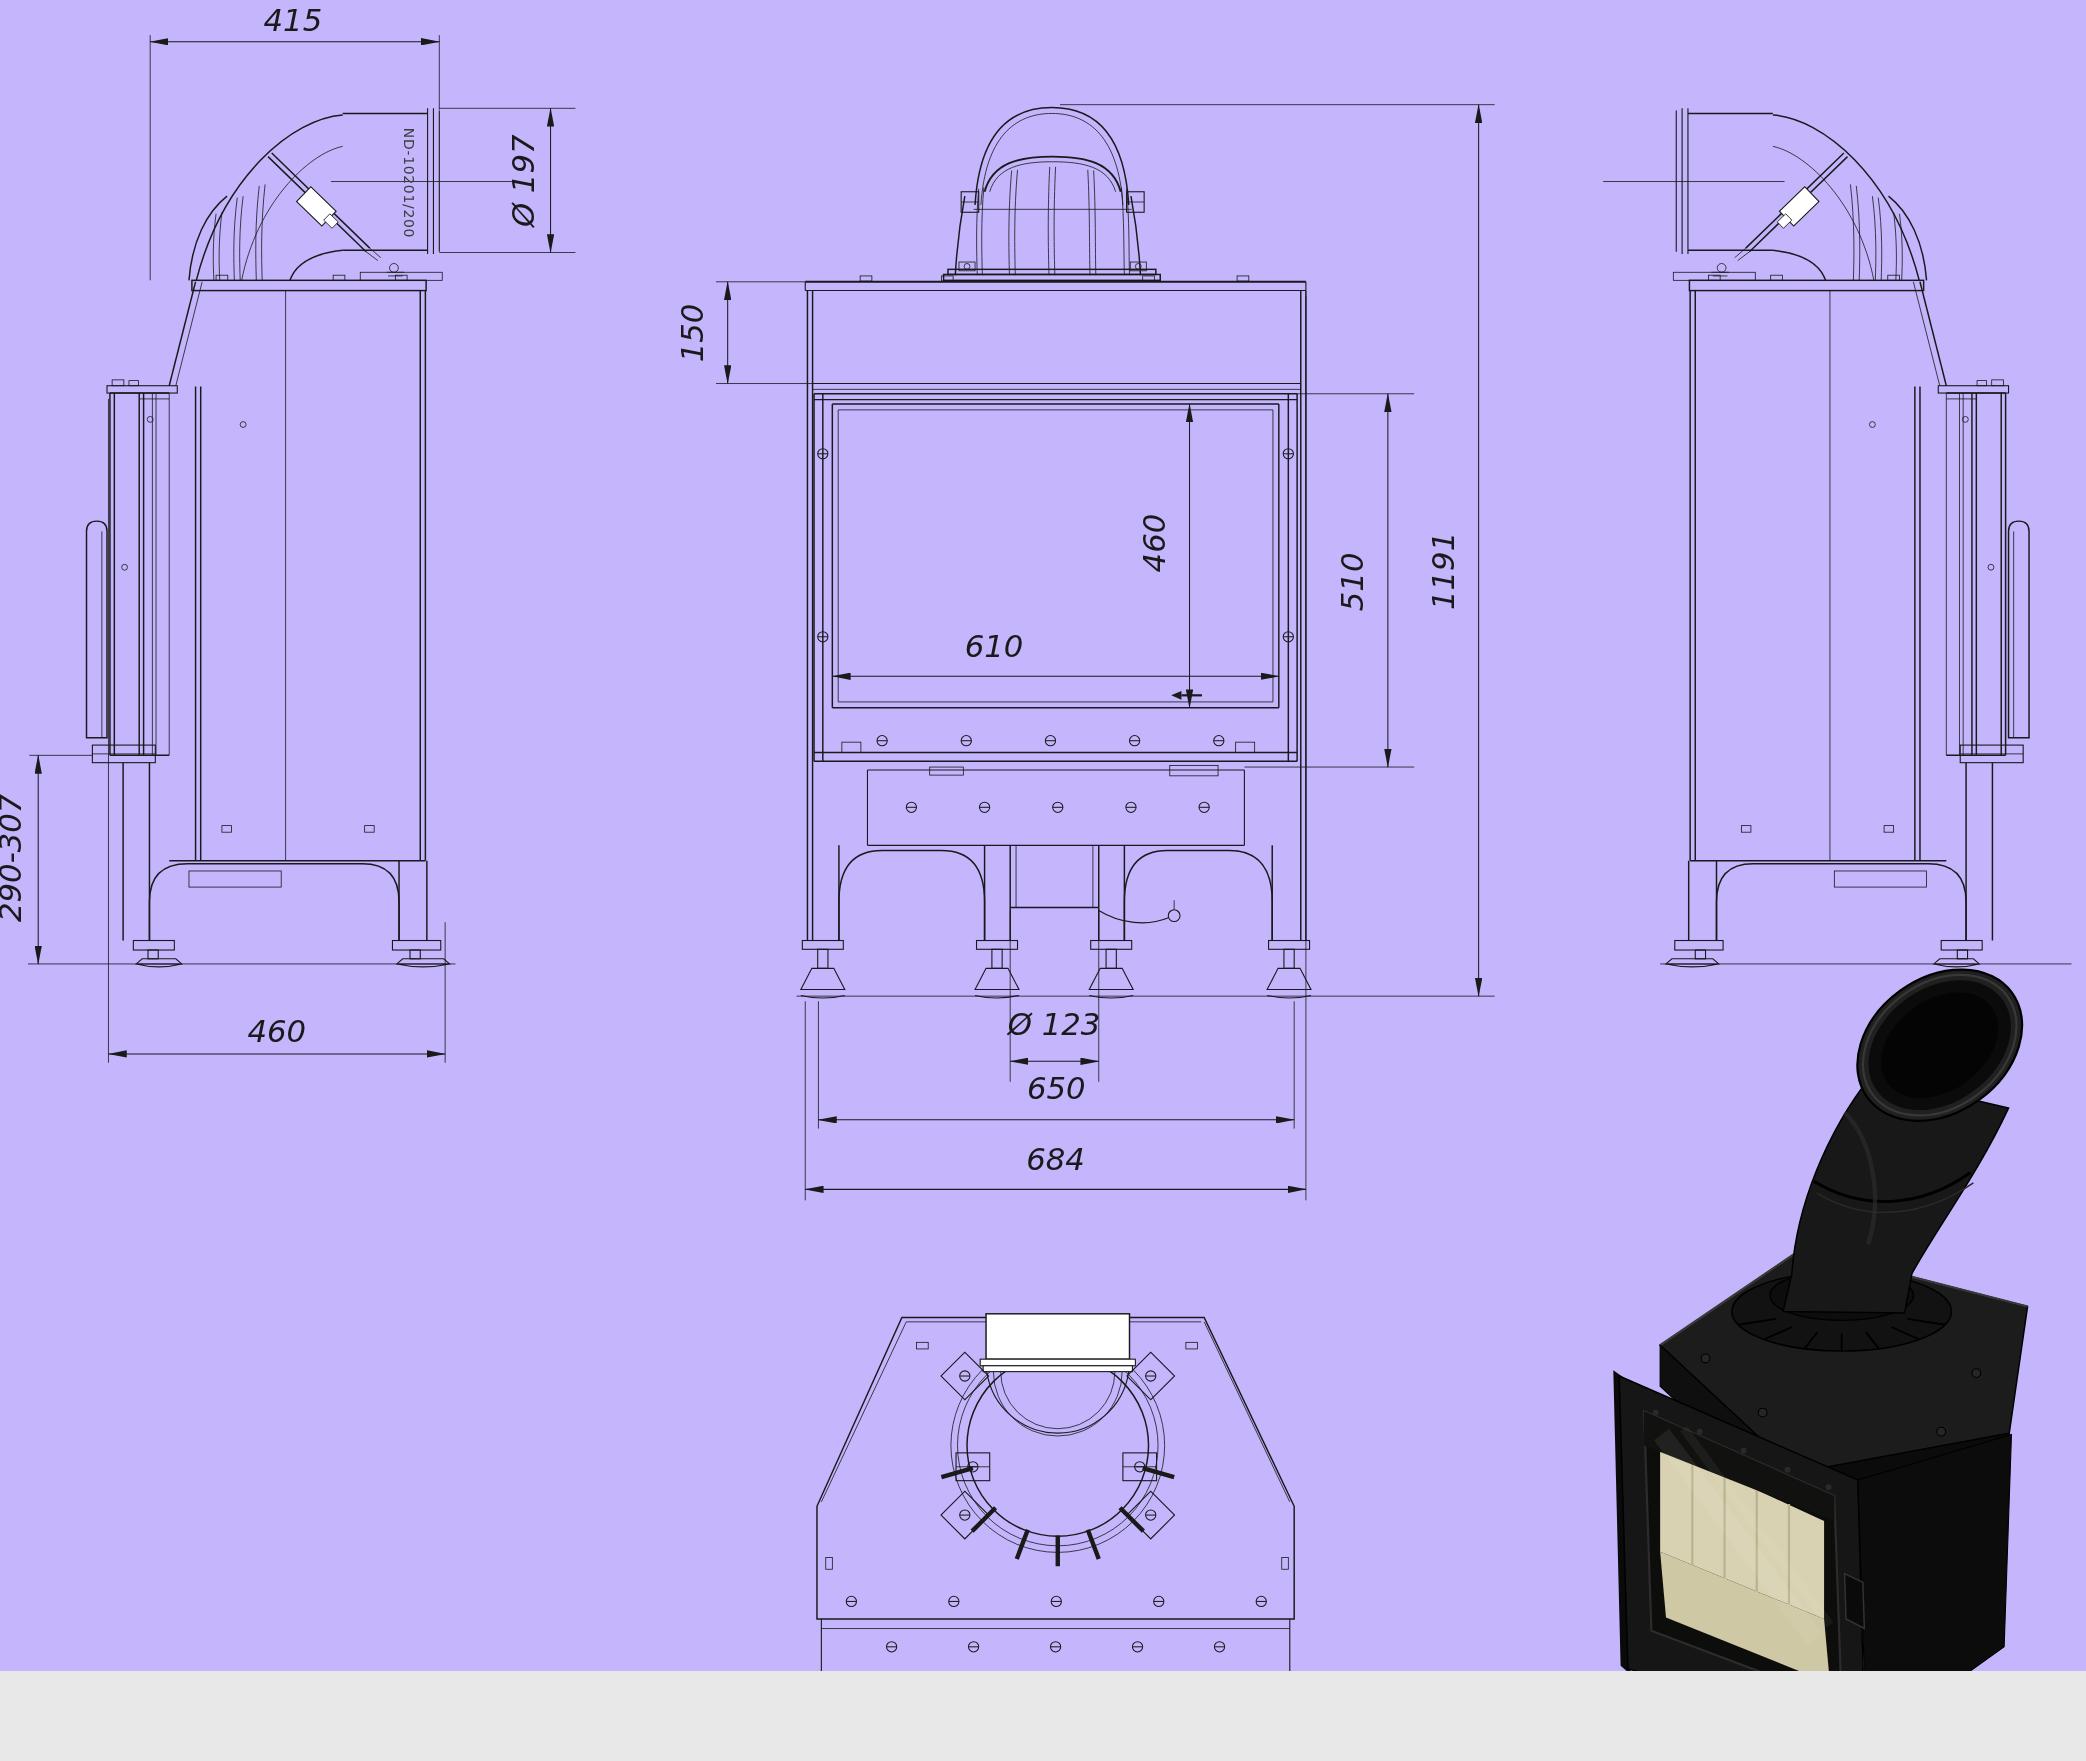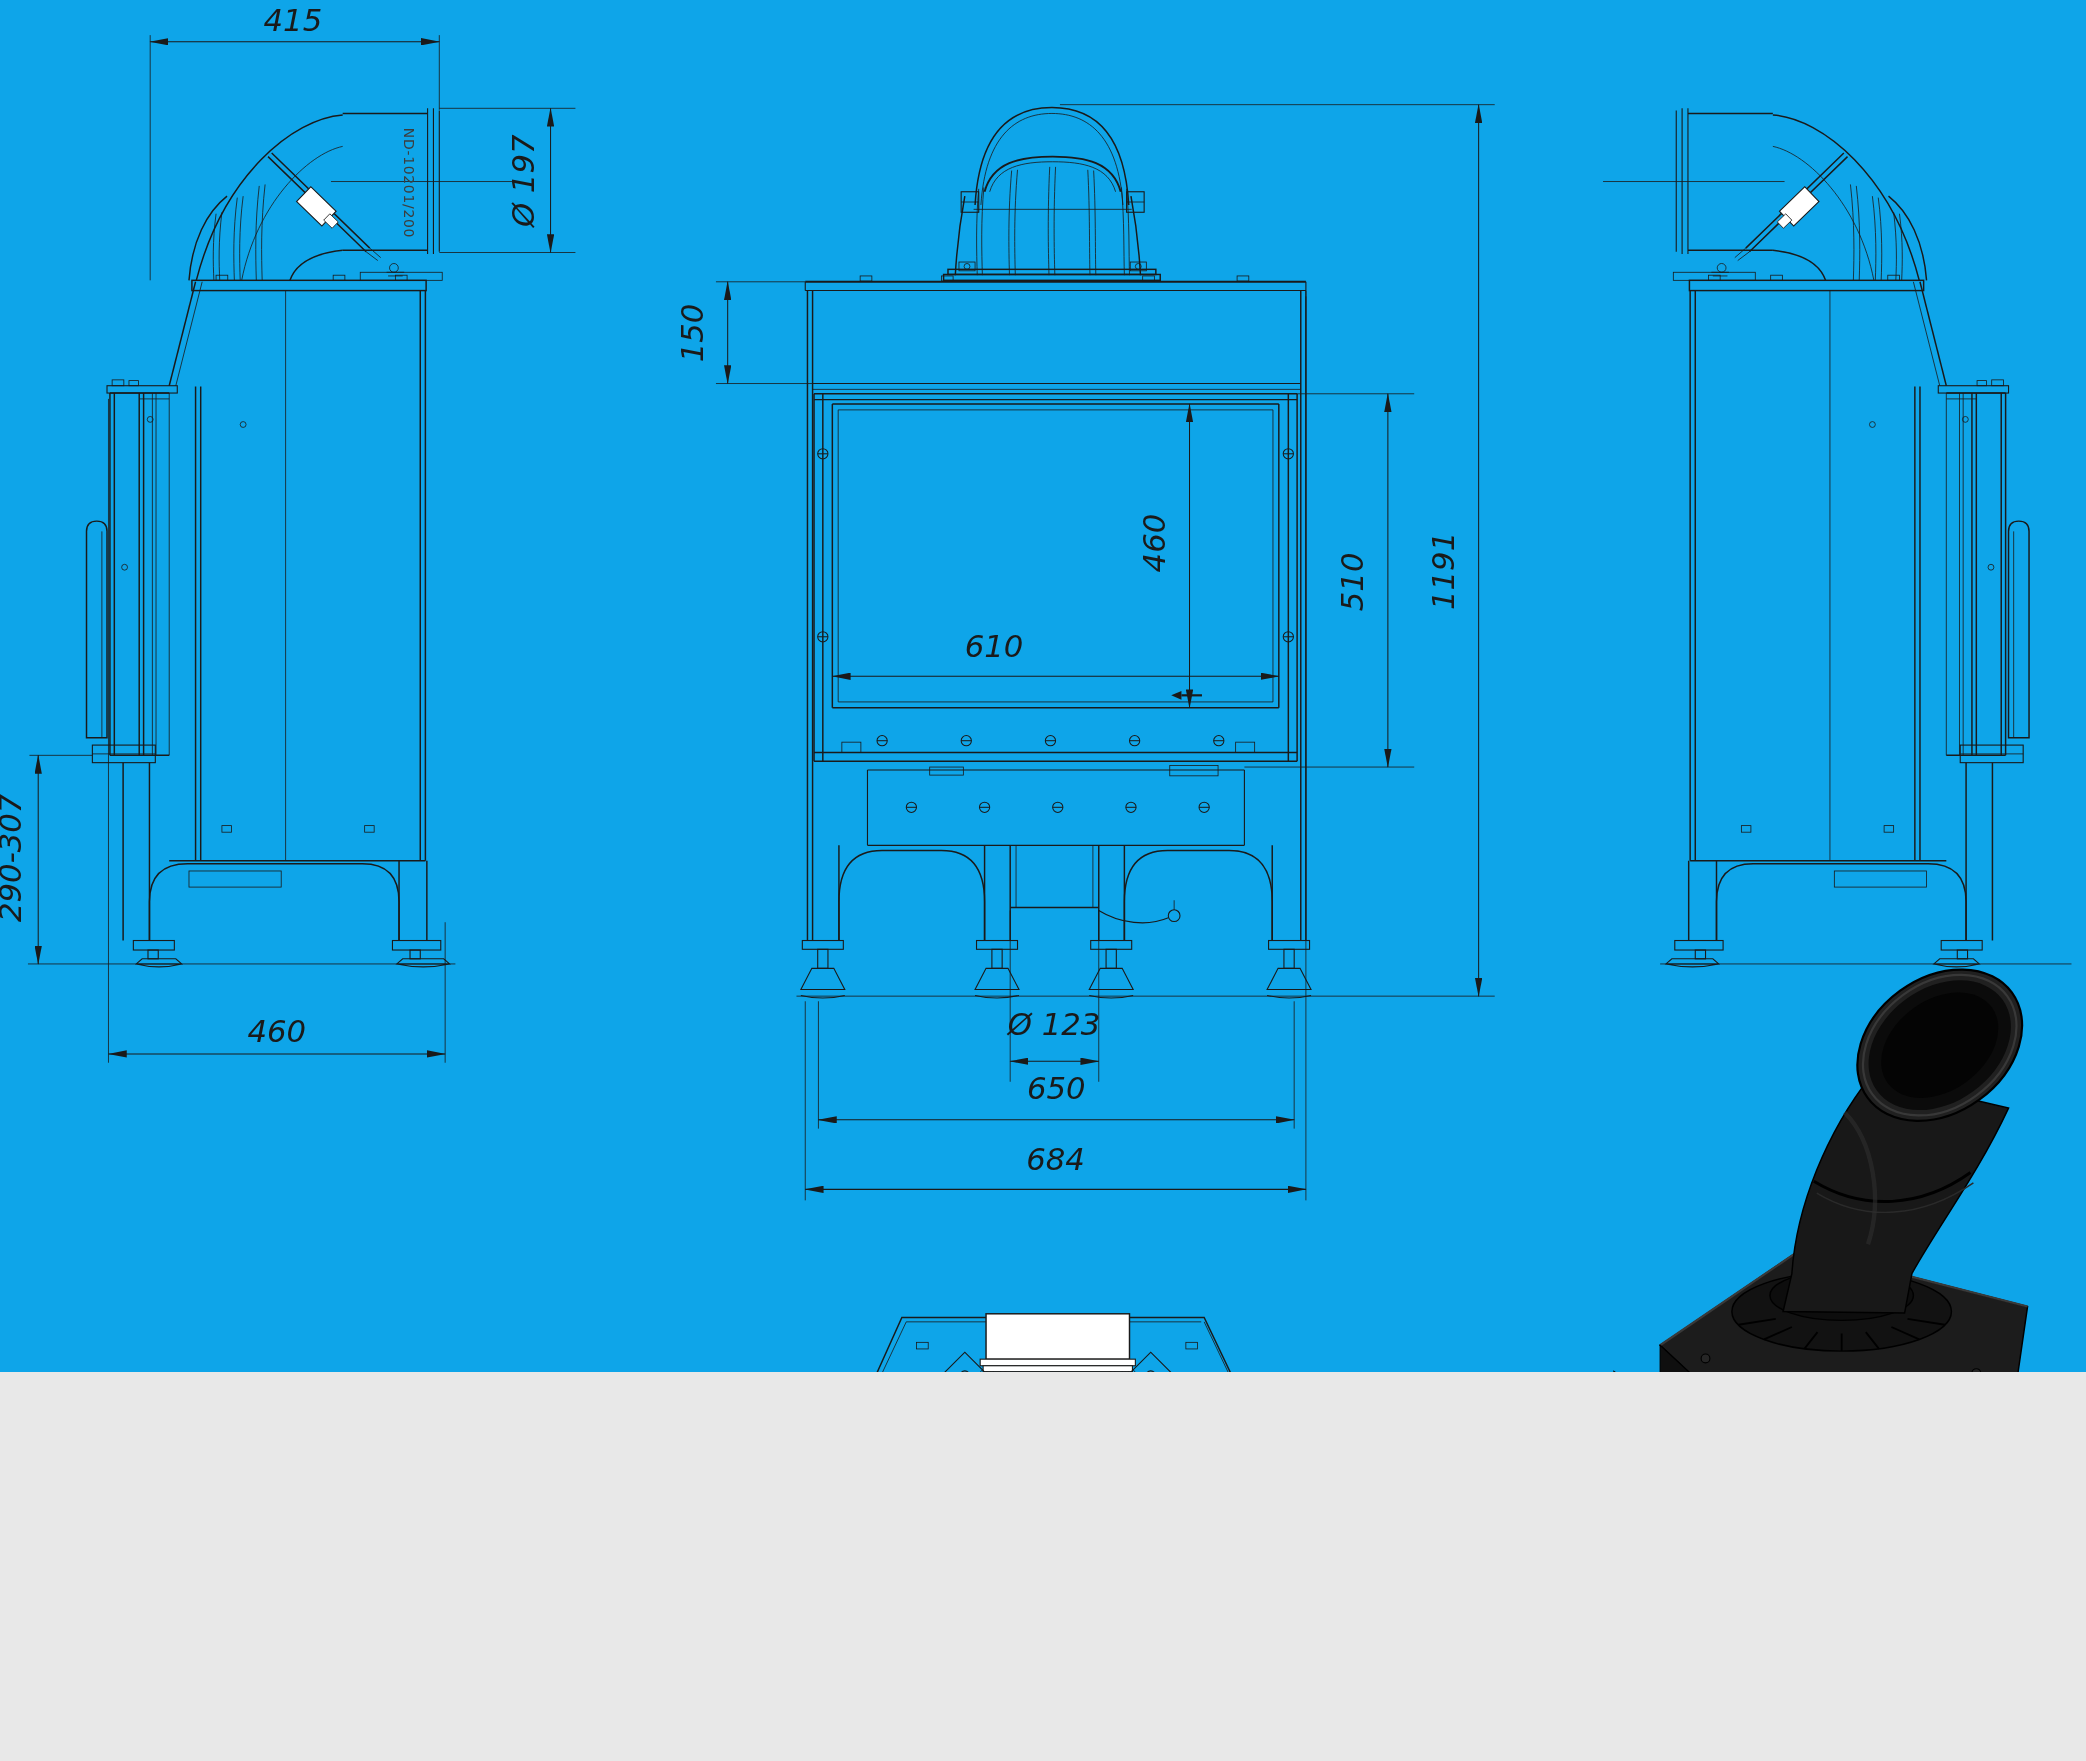--- a/index.html
+++ b/index.html
@@ -1,16 +1,16 @@
 <!DOCTYPE html>
 <html style="font-size:11.7px"><head>
 <meta charset="utf-8">
 <style>
   html,body{margin:0;padding:0;background:#e8e8e8;}
-  .sheet{position:relative;width:2087px;height:1372px;background:#0ea5e9;overflow:hidden;}
+  .sheet{position:relative;width:2087px;height:1671px;background:#c4b5fd;overflow:hidden;}
   svg{position:absolute;left:0;top:0;}
   svg text{font-family:"DejaVu Sans","Liberation Sans",sans-serif;font-style:italic;fill:#1a1a1a;}
   .dimtxt{font-size:42px;}
   .marktxt{font-size:19px;font-style:normal;fill:#3d3d3d;letter-spacing:1px;}
   .ln{stroke:#1a1a1a;fill:none;stroke-width:2;}
   .thin{stroke-width:1.1;}
   .med{stroke-width:1.5;}
   .thick{stroke-width:2.6;}
   .ext{stroke:#1a1a1a;fill:none;stroke-width:1.1;}
   .dim{stroke:#1a1a1a;fill:none;stroke-width:1.4;}

